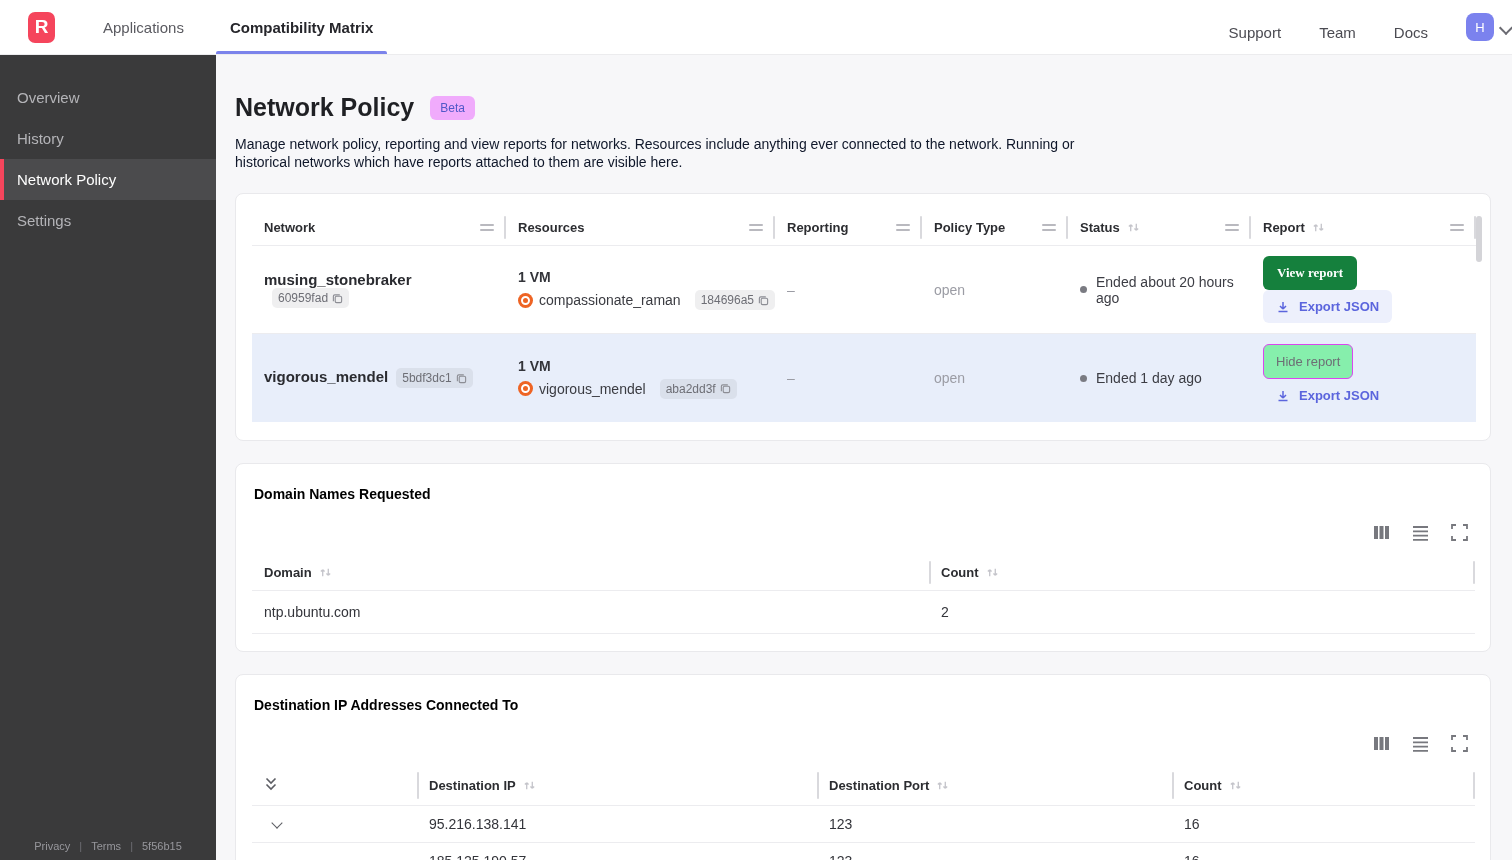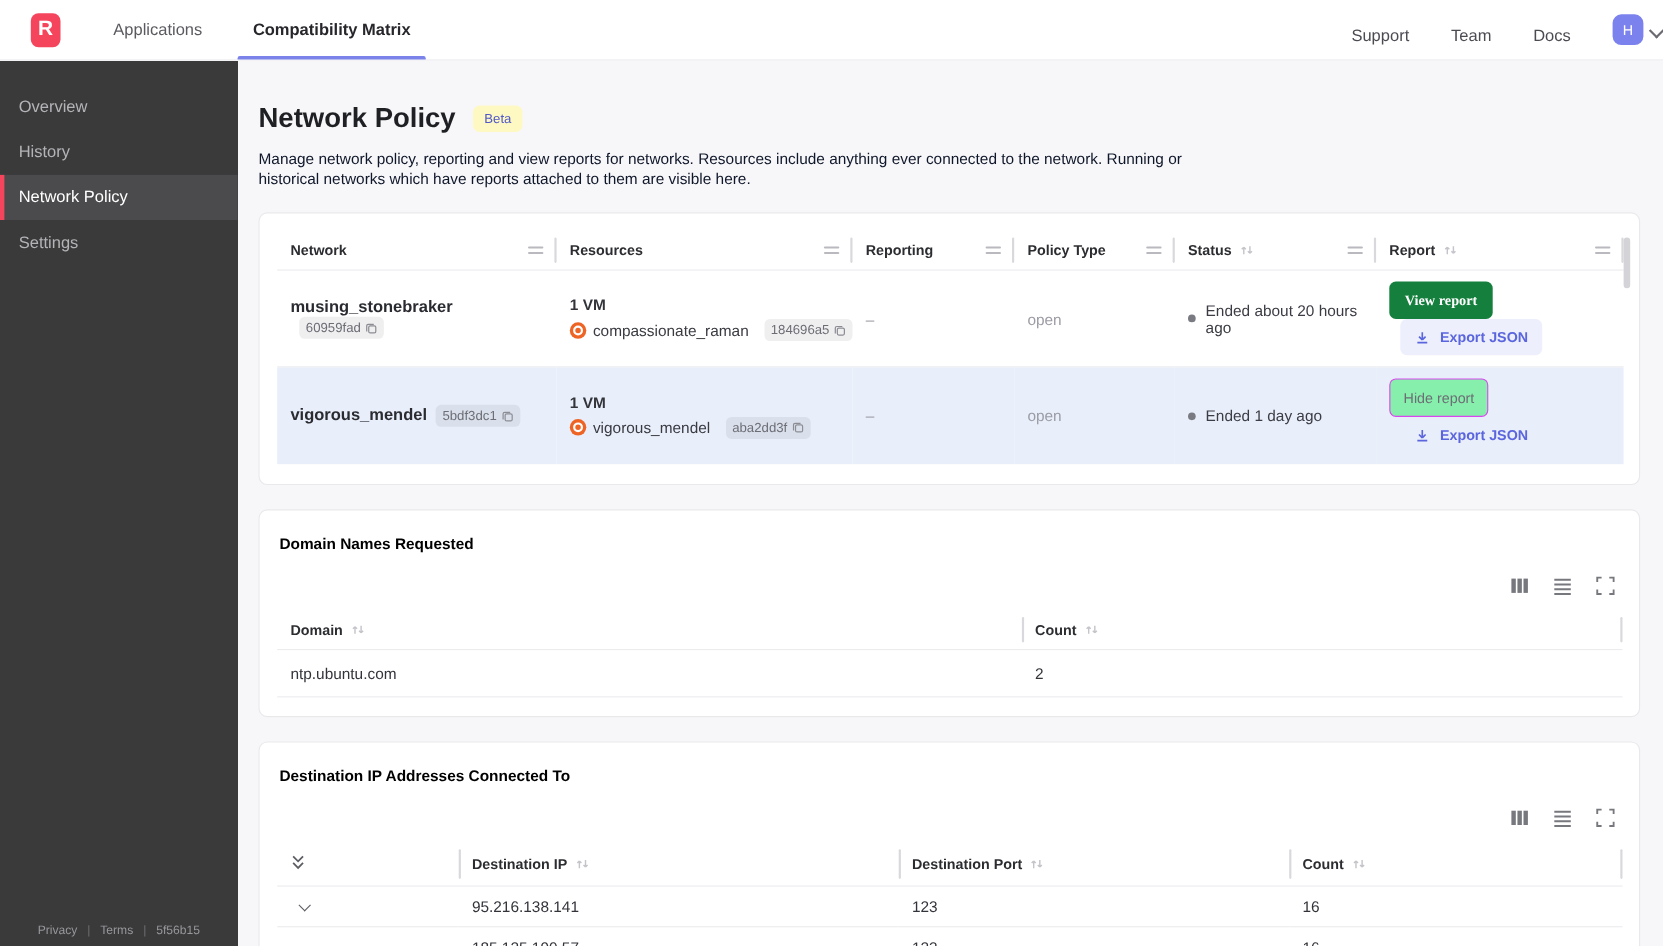--- a/index.html
+++ b/index.html
@@ -37,21 +37,21 @@
   .side-item.active::before { content:""; position:absolute; left:0; top:0; bottom:0; width:4px;
                background:#f5455c; }
   .side-footer { margin-top:auto; margin-bottom:8px; display:flex; align-items:center;
                  justify-content:center; gap:9px; font-size:11px; color:#97979c; }
   .side-footer .sep { color:#6e6e73; }
 
   
   .main { position:absolute; top:55px; left:216px; width:1296px; padding:24px 21px 0 19px; }
   .title-row { display:flex; align-items:center; gap:16px; margin-top:14px; }
   .page-title { font-size:25px; font-weight:bold; color:#1f2024; }
-  .beta-badge { background:#fef9c3; color:#5058c8; font-size:12px; padding:5px 10px;
+  .beta-badge { background:#f0abfc; color:#5058c8; font-size:12px; padding:5px 10px;
                 border-radius:6px; }
   .page-desc { margin-top:13px; font-size:14px; line-height:18px; color:#0f172a; max-width:880px; }
 
   .card { background:#fff; border:1px solid #e9e9ec; border-radius:8px; margin-top:22px;
           padding:16px; position:relative; }
   .card-title { font-size:14px; font-weight:bold; color:#000000; padding:6px 0 0 2px; }
   .card-tools { display:flex; justify-content:flex-end; gap:22px; margin:22px 6px 14px 0; }
   .tool-icon { width:17px; height:17px; cursor:pointer; }
 
   
@@ -83,21 +83,21 @@
                border-radius:50%; }
   .muted { color:#9b9ca4; }
   .status-cell { display:flex; align-items:center; gap:9px; font-size:14px; color:#3c3d44; }
   .dot { width:7px; height:7px; border-radius:50%; background:#7a7b82; flex:0 0 auto; }
   .btn-primary { background:#15803d; color:#fff; border:none; border-radius:6px; font-size:13px;
                  font-weight:bold; padding:9px 14px; cursor:pointer; font-family:Liberation Serif, serif; }
   .btn-outline { background:#86efac; color:#6d6e75; border:1px solid #d946ef; border-radius:6px;
                  font-size:13px; padding:9px 12px; cursor:pointer; font-family:inherit; }
   .export-chip { display:inline-flex; align-items:center; gap:9px; background:#edf0fc; color:#5b65dd;
                  font-size:13px; font-weight:bold; border-radius:6px; padding:9px 13px;
-                 margin-left:10px; cursor:pointer; }
+                 margin-left:0; cursor:pointer; }
   .export-chip.on-blue { background:transparent; }
   .scroll-thumb { position:absolute; right:8px; top:22px; width:6px; height:46px; background:#d4d4d8;
                   border-radius:3px; }
 
   .chev-cell { color:#5c5d63; }
   .chevron-down { display:inline-block; width:10px; height:10px; position:relative; cursor:pointer; }
   .chevron-down::before { content:""; position:absolute; top:0; left:1px; width:7px; height:7px;
                   border-right:1.7px solid #5c5d63; border-bottom:1.7px solid #5c5d63;
                   transform:rotate(45deg); }
 </style>

